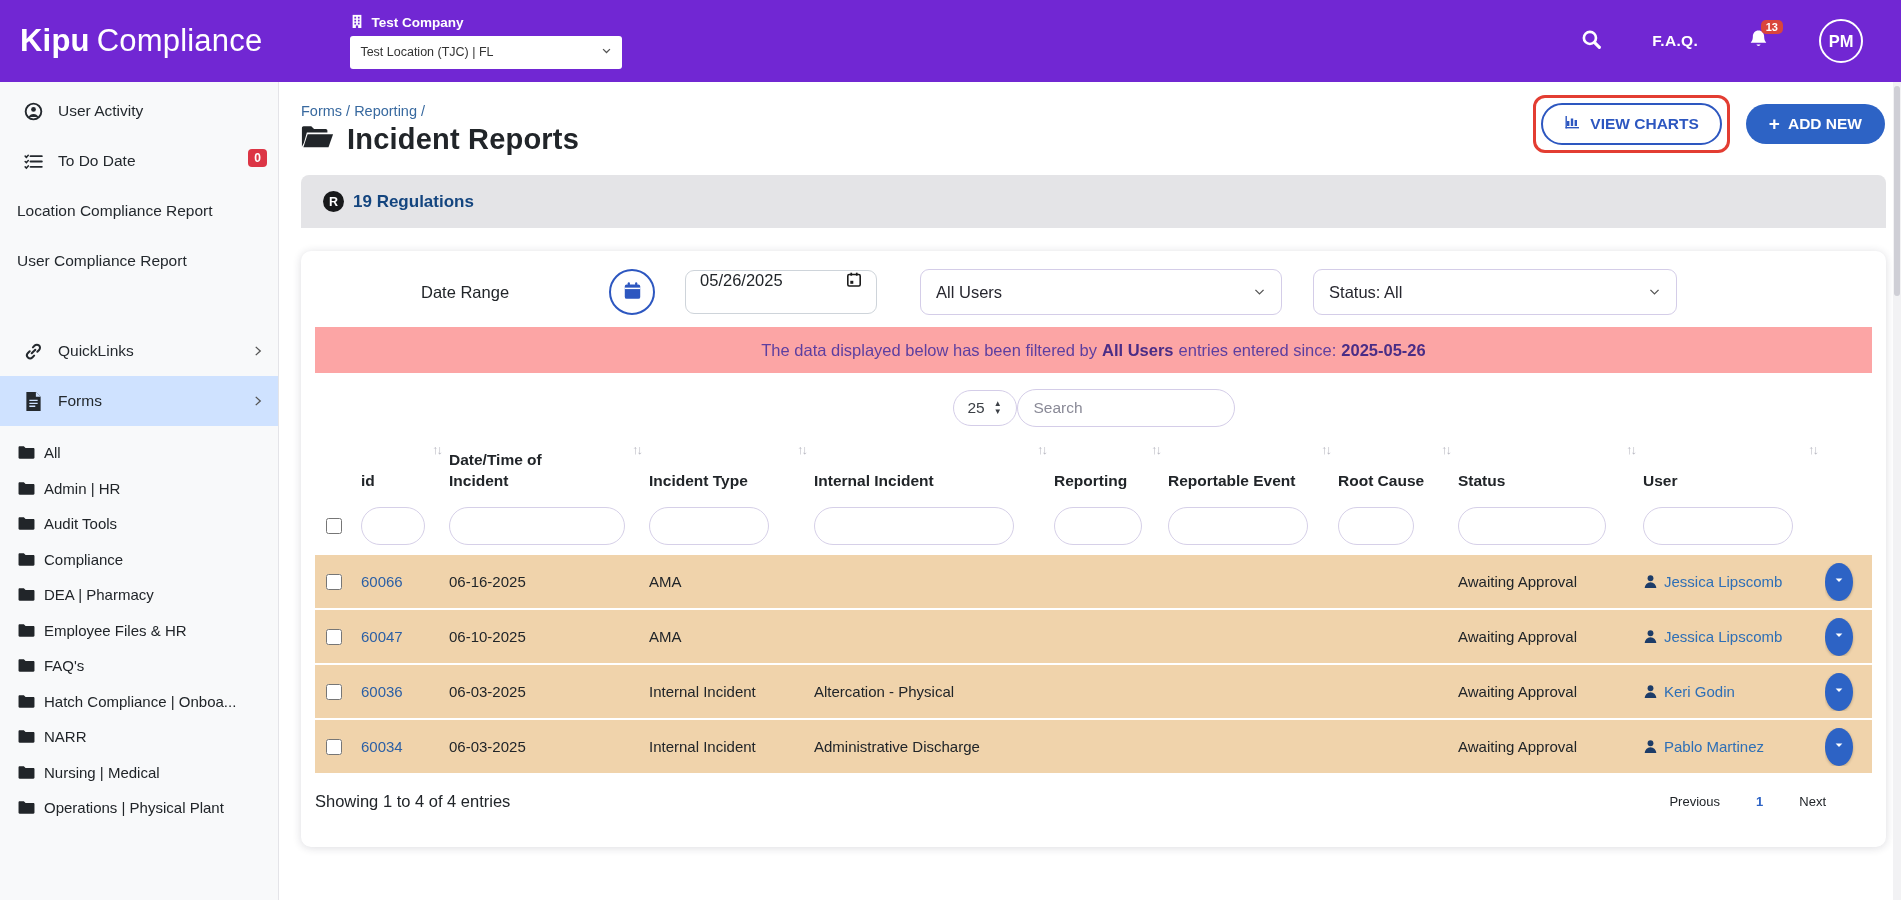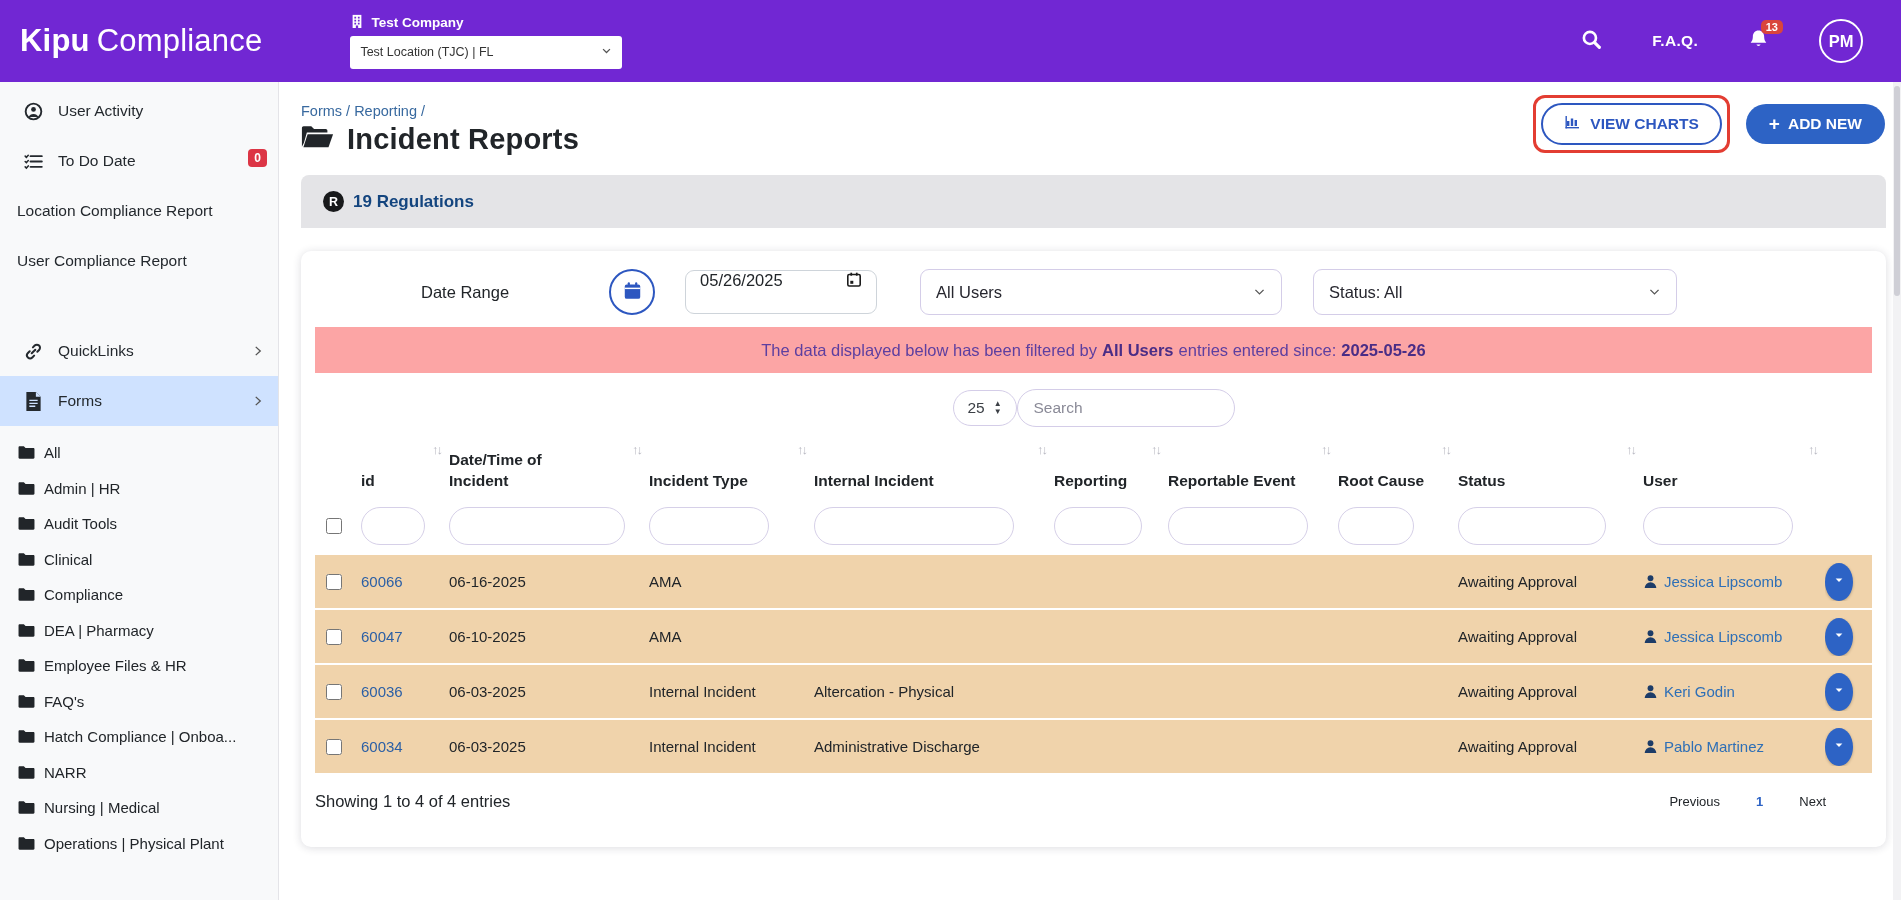--- a/index.html
+++ b/index.html
@@ -258,28 +258,20 @@
           </svg>
         </span>
       <span>Audit Tools</span>
     </div>
     <div class="folder-item">
       <span class="ficon">
           <svg width="17" height="15" viewBox="0 0 16 14" fill="currentColor">
             <path d="M.5 2.2c0-.6.4-1 1-1h4l1.6 1.6h7.4c.6 0 1 .4 1 1v8c0 .6-.4 1-1 1h-13c-.6 0-1-.4-1-1z"></path>
           </svg>
         </span>
-      <span>Clinical</span>
-    </div>
-    <div class="folder-item">
-      <span class="ficon">
-          <svg width="17" height="15" viewBox="0 0 16 14" fill="currentColor">
-            <path d="M.5 2.2c0-.6.4-1 1-1h4l1.6 1.6h7.4c.6 0 1 .4 1 1v8c0 .6-.4 1-1 1h-13c-.6 0-1-.4-1-1z"></path>
-          </svg>
-        </span>
       <span>Compliance</span>
     </div>
     <div class="folder-item">
       <span class="ficon">
           <svg width="17" height="15" viewBox="0 0 16 14" fill="currentColor">
             <path d="M.5 2.2c0-.6.4-1 1-1h4l1.6 1.6h7.4c.6 0 1 .4 1 1v8c0 .6-.4 1-1 1h-13c-.6 0-1-.4-1-1z"></path>
           </svg>
         </span>
       <span>DEA | Pharmacy</span>
     </div>

